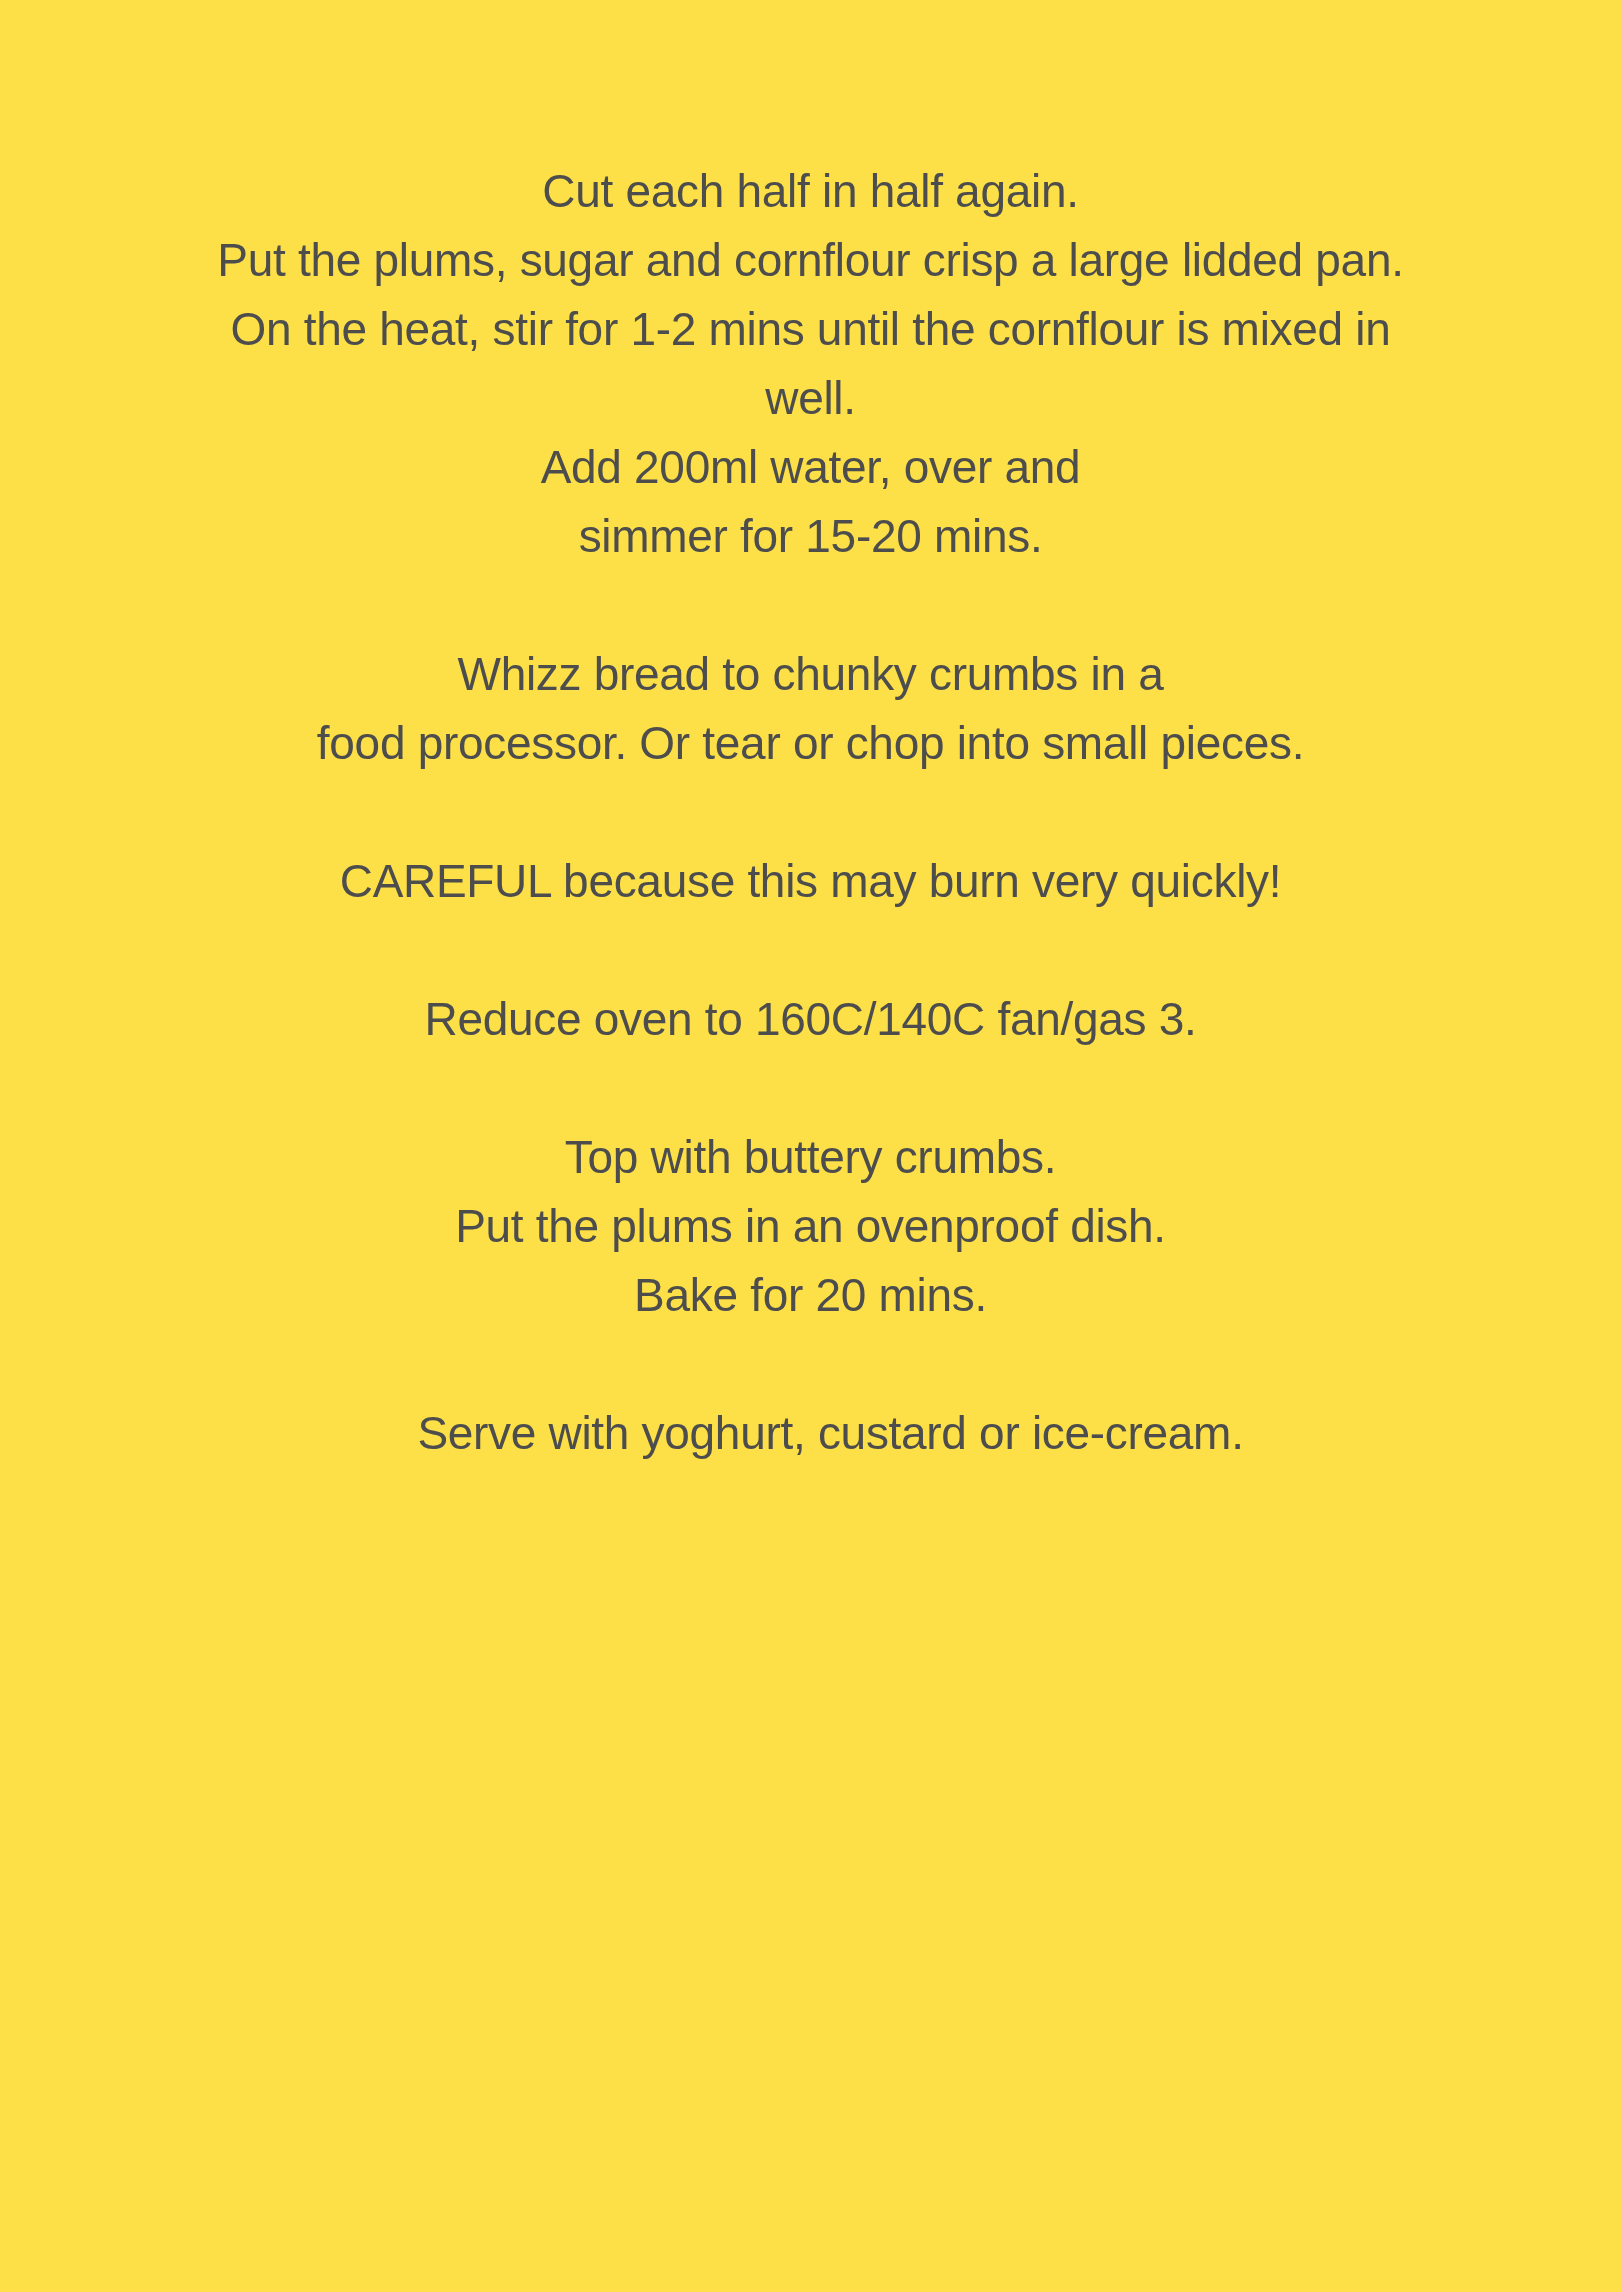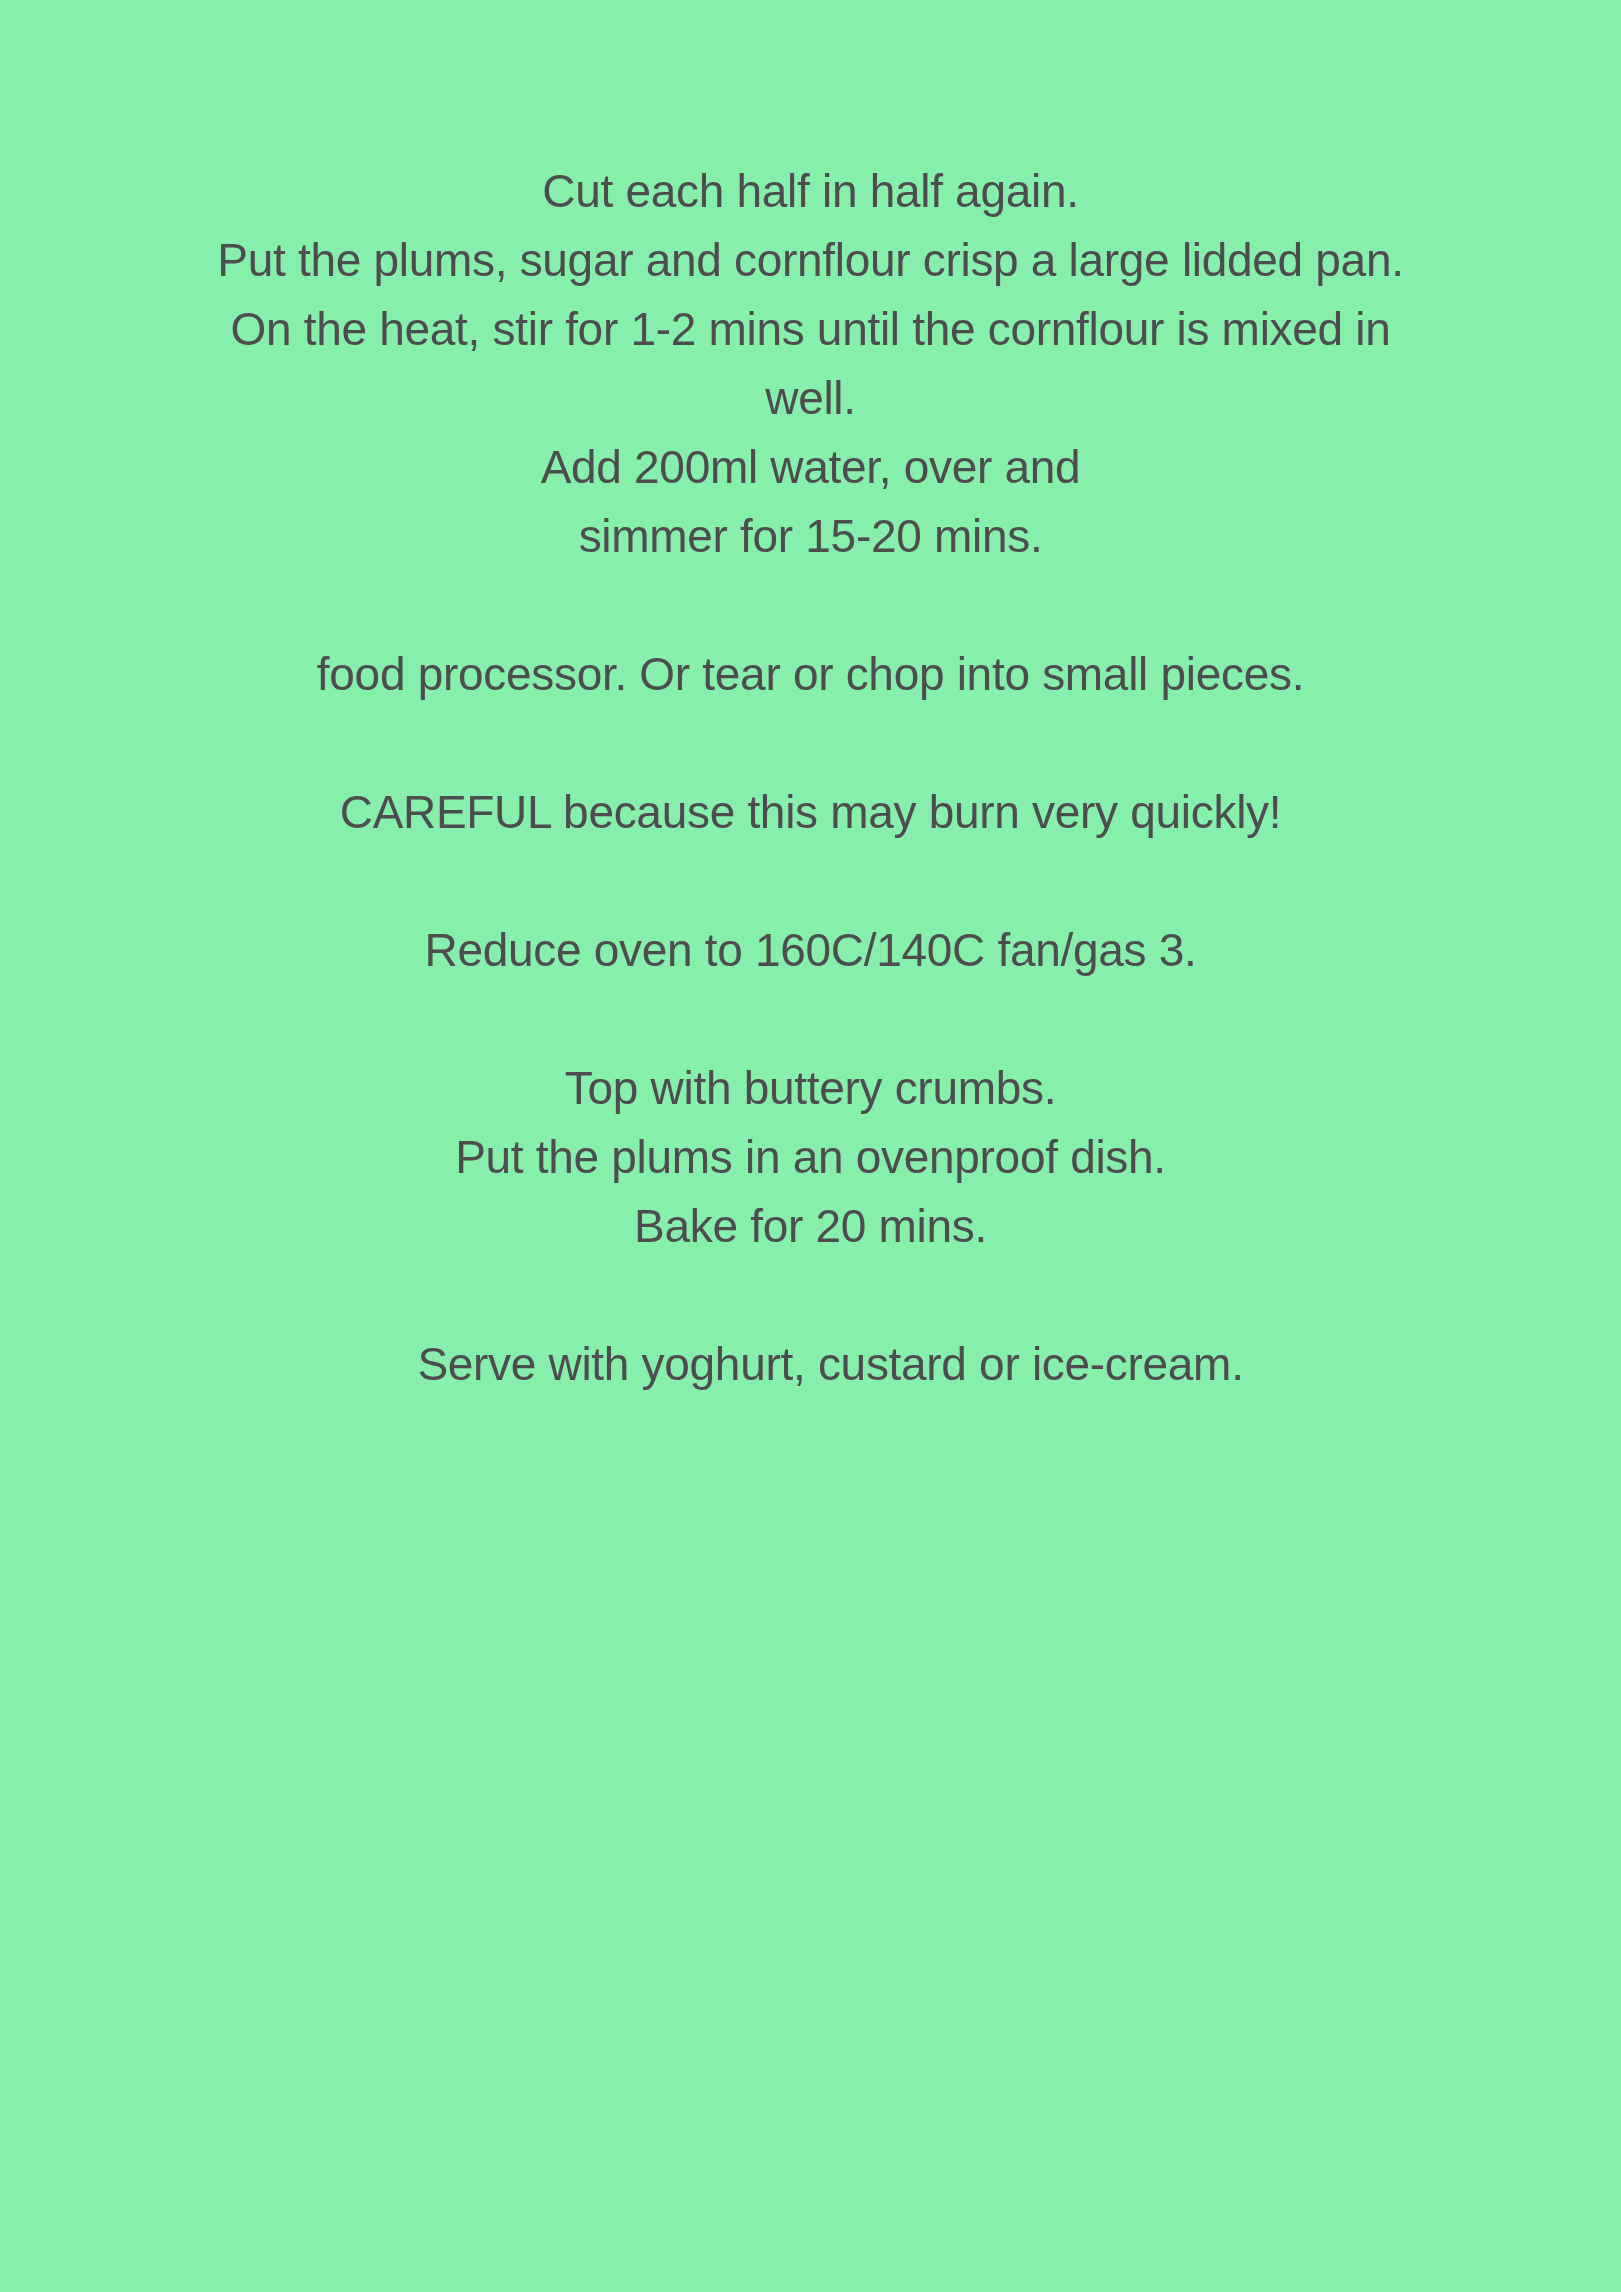--- a/index.html
+++ b/index.html
@@ -32,31 +32,32 @@
     margin-bottom: 0;
     margin-left: 40px;
   }
   .line {
     white-space: nowrap;
   }
 </style>
 </head>
 <body>
 
-<div class="page" style="background: #86efac;">
+<div class="page" style="background: #fde047;">
   <div class="text-block" id="instructions" style="color: rgb(77, 77, 77);">
       <div class="paragraph">
         <div class="line">Cut each half in half again.</div>
         <div class="line">Put the plums, sugar and cornflour crisp a large lidded pan.</div>
         <div class="line">On the heat, stir for 1-2 mins until the cornflour is mixed in</div>
         <div class="line">well.</div>
         <div class="line">Add 200ml water, over and</div>
         <div class="line">simmer for 15-20 mins.</div>
       </div>
       <div class="paragraph">
+        <div class="line">Whizz bread to chunky crumbs in a</div>
         <div class="line">food processor. Or tear or chop into small pieces.</div>
       </div>
       <div class="paragraph">
         <div class="line">CAREFUL because this may burn very quickly!</div>
       </div>
       <div class="paragraph">
         <div class="line">Reduce oven to 160C/140C fan/gas 3.</div>
       </div>
       <div class="paragraph">
         <div class="line">Top with buttery crumbs.</div>

